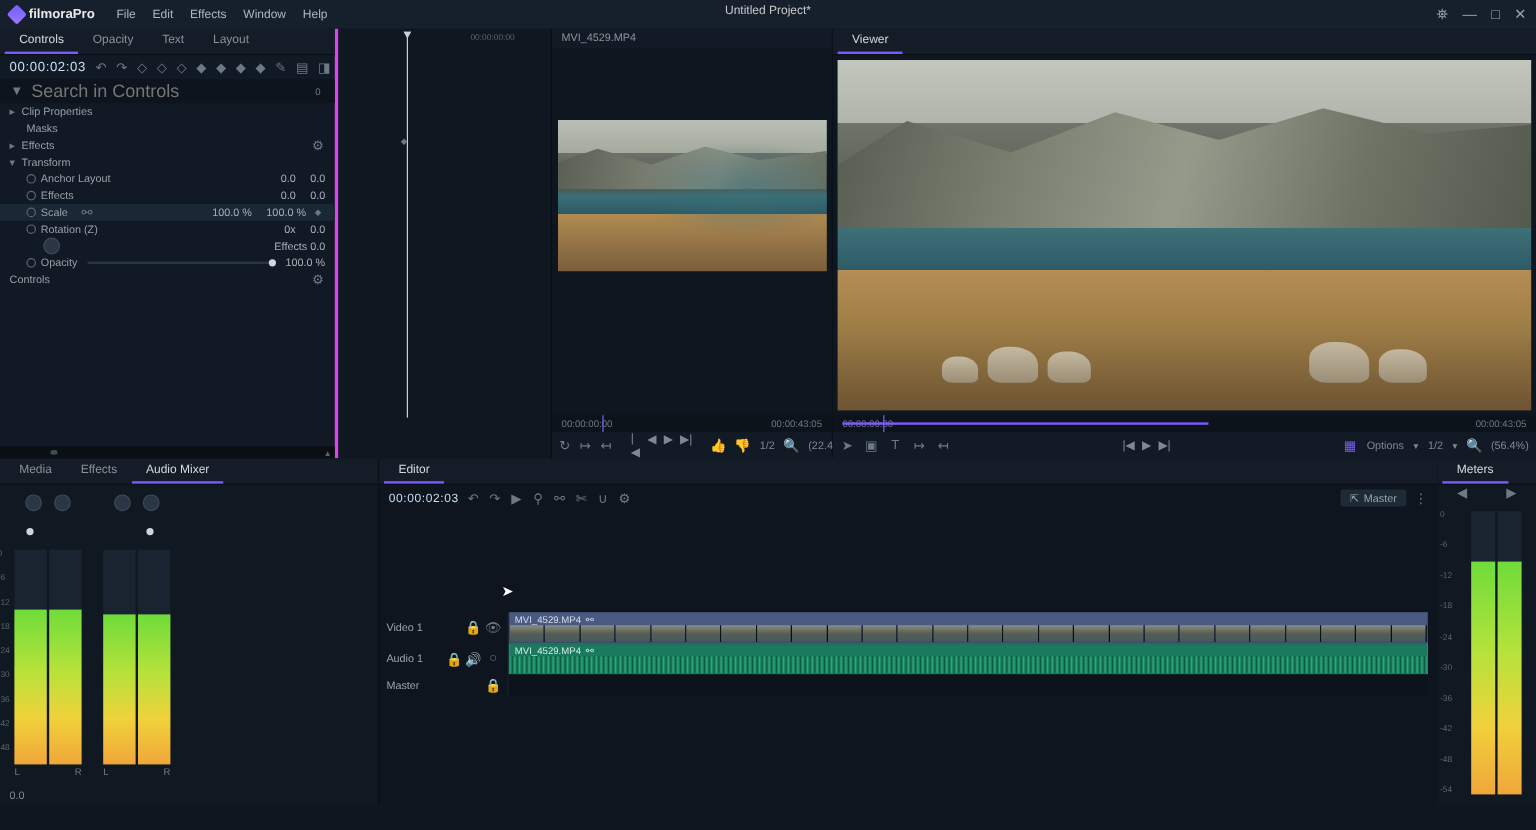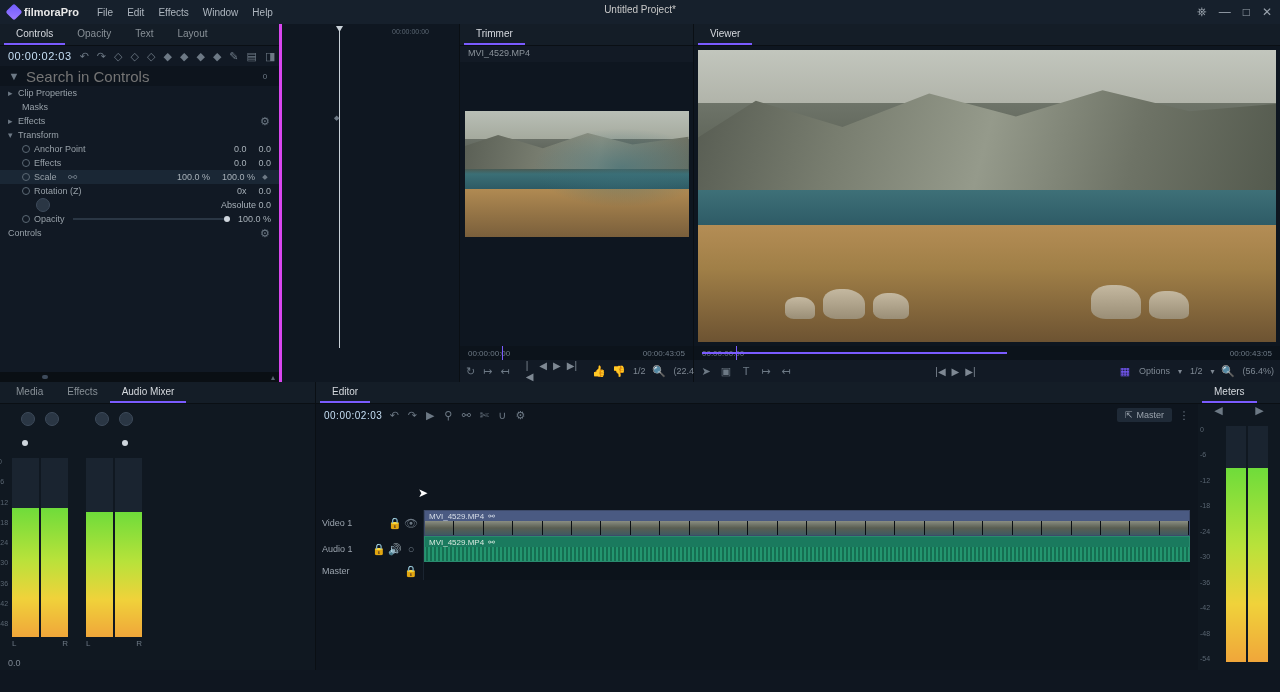--- a/index.html
+++ b/index.html
@@ -160,21 +160,21 @@
         <span>Effects</span>
         <span class="vis ico">⚙</span>
       </div>
     <div class="prop-row">
         <span class="chev">▾</span>
         <span>Transform</span>
       </div>
     <div class="prop-row">
         <span class="indent"></span>
         <span class="dot"></span>
-        <span>Anchor Point</span>
+        <span>Anchor Layout</span>
         <span class="vals">
           <span>0.0</span>
           <span>0.0</span>
         </span>
       </div>
     <div class="prop-row">
         <span class="indent"></span>
         <span class="dot"></span>
         <span>Effects</span>
         <span class="vals">
@@ -200,21 +200,21 @@
         <span class="vals">
           <span>0x</span>
           <span>0.0</span>
         </span>
       </div>
     <div class="prop-row">
         <span class="indent"></span>
         <span class="indent"></span>
         <span style="width:14px;height:14px;border-radius:50%;background:#2a3644;border:1px solid #3d4a5a;display:inline-block"></span>
         <span class="vals">
-          <span>Absolute 0.0</span>
+          <span>Effects 0.0</span>
         </span>
       </div>
     <div class="prop-row">
         <span class="indent"></span>
         <span class="dot"></span>
         <span>Opacity</span>
         <span style="flex:1;margin:0 8px;height:2px;background:#2a3644;position:relative">
           <span style="position:absolute;right:0;top:-2px;width:6px;height:6px;background:#cfd6dd;border-radius:50%"></span>
         </span>
         <span class="vals">
@@ -232,23 +232,20 @@
       </div>
   </div>
 
   <div class="kf-col">
     <div class="abs-tc" style="left:110px;top:4px">00:00:00:00</div>
     <div class="playhead-l"></div>
     <div style="position:absolute;left:52px;top:90px;font-size:7px;color:#6d7985">◆</div>
   </div>
 
   <div class="trim-col">
-    <div class="panel-tab">
-        <div class="tab active">Trimmer</div>
-      </div>
     <div class="fname">MVI_4529.MP4</div>
     <div class="preview">
       <div class="thumb">
           <div class="mountain"></div>
         </div>
     </div>
     <div class="tl-bar">
       <span>00:00:00:00</span>
       <div class="ph"></div>
       <span style="margin-left:auto">00:00:43:05</span>

